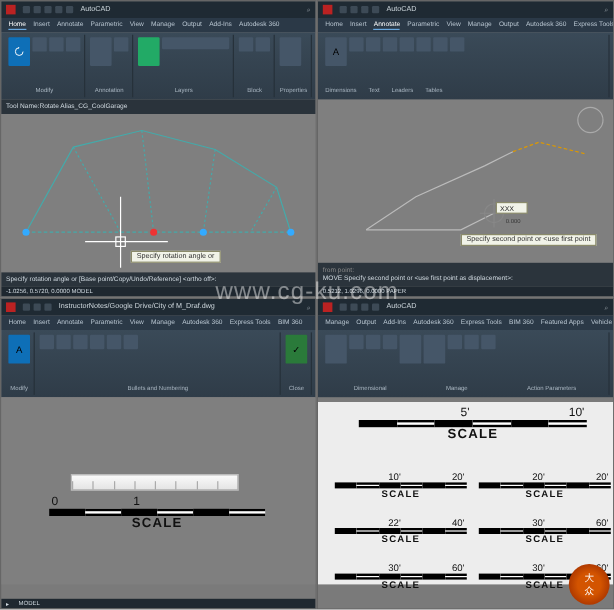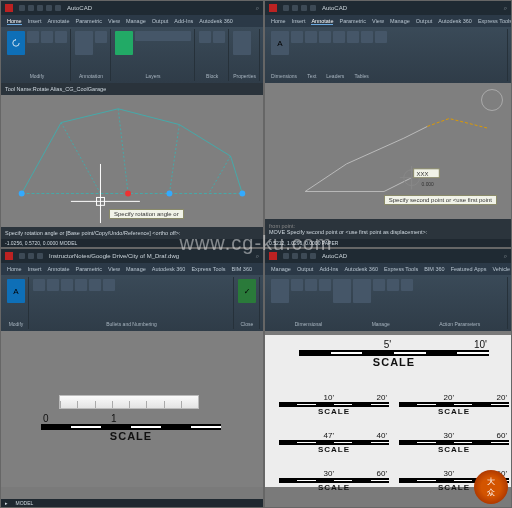--- a/index.html
+++ b/index.html
@@ -464,21 +464,21 @@
             <div class="seg w"></div>
             <div class="seg"></div>
             <div class="seg w"></div>
           </div>
       <div class="scalelabel">SCALE</div>
     </div>
 
     <div class="scalebar sm" style="left:14px;top:96px;width:110px">
       <div class="ticks">
             <span></span>
-            <span>47'</span>
+            <span>22'</span>
             <span>40'</span>
           </div>
       <div class="bar">
             <div class="seg"></div>
             <div class="seg w"></div>
             <div class="seg"></div>
             <div class="seg w"></div>
             <div class="seg"></div>
             <div class="seg w"></div>
           </div>

